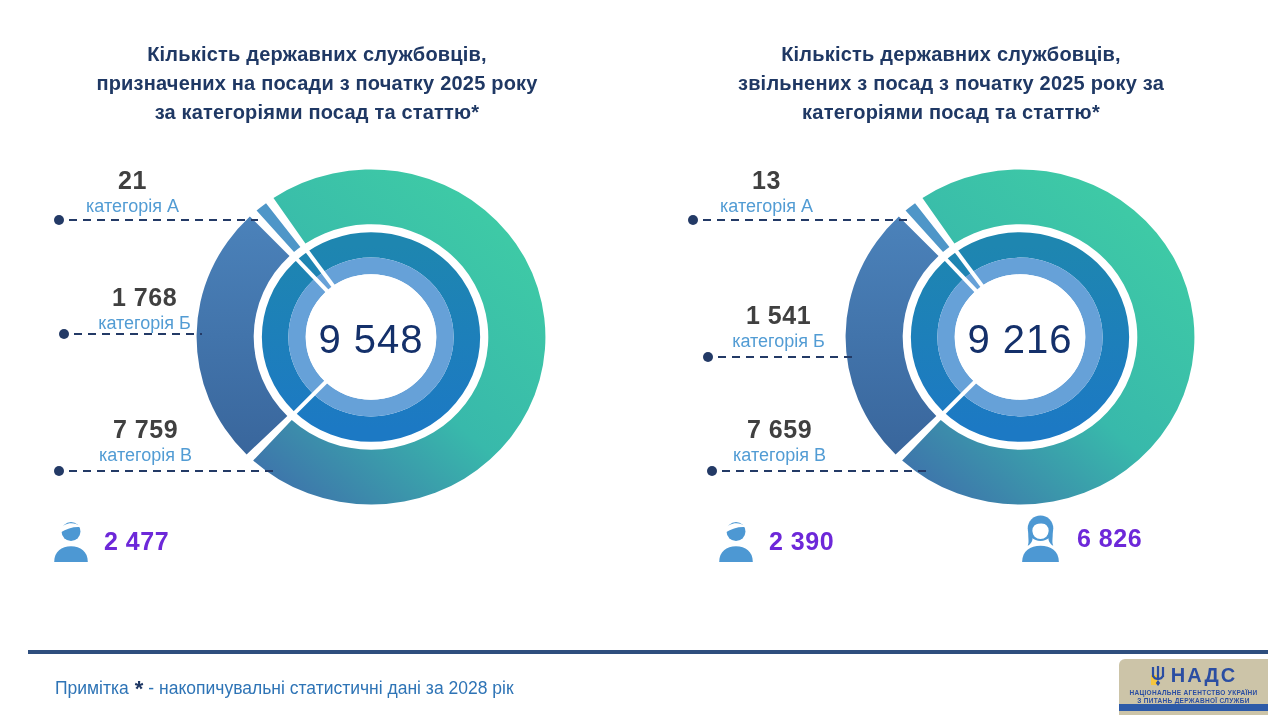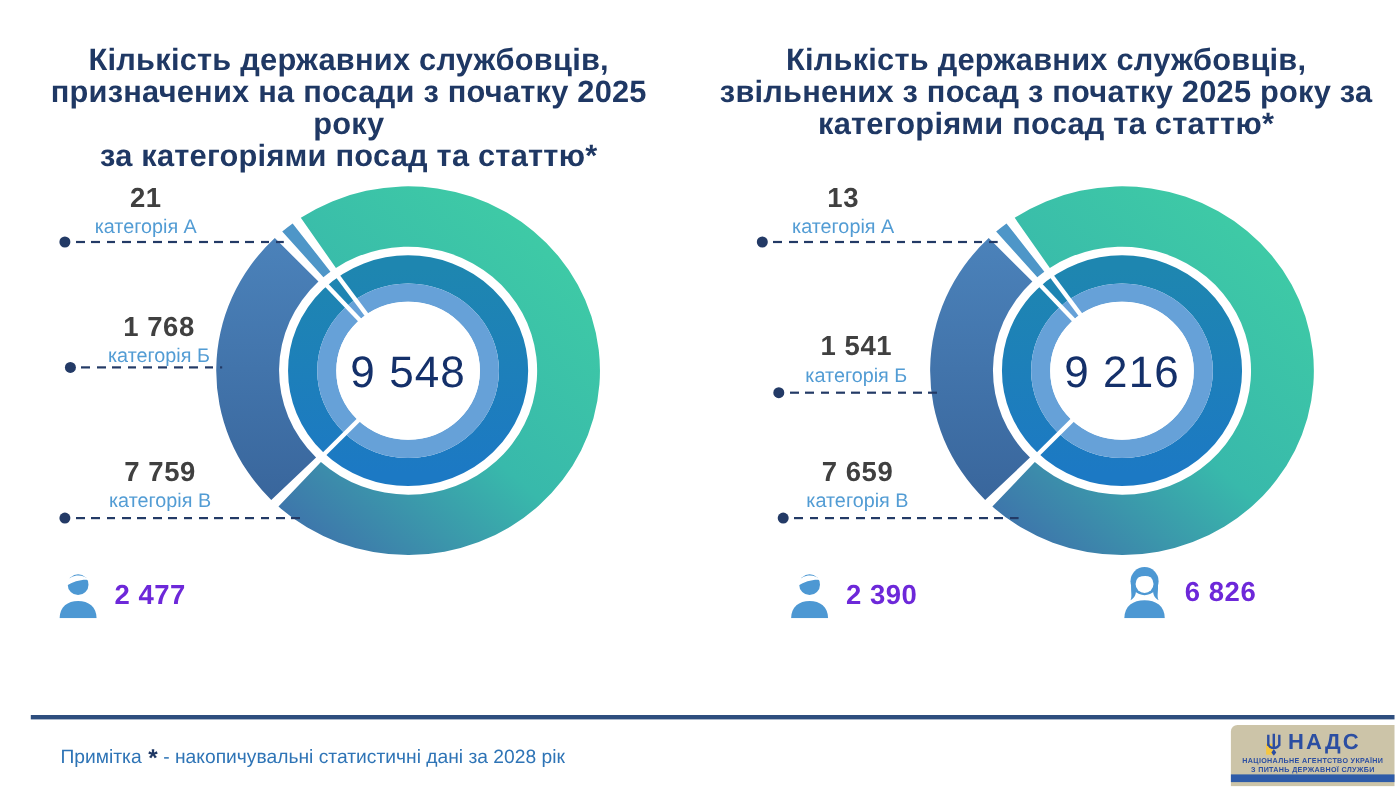--- a/index.html
+++ b/index.html
@@ -5,21 +5,21 @@
   * { margin:0; padding:0; box-sizing:border-box; }
   html,body { background:#fff; }
   body { font-family:"Liberation Sans", sans-serif; }
   .slide { position:relative; width:1268px; height:715px; background:#fff; overflow:hidden; }
 
   .chart { position:absolute; top:0; width:634px; height:650px; }
   .chart--left { left:0; }
   .chart--right { left:634px; }
 
   .title { position:absolute; top:40px; left:18px; right:18px; text-align:center;
-           font-size:28px; font-weight:bold; color:#1F3864; line-height:29px; letter-spacing:.2px; }
+           font-size:20px; font-weight:bold; color:#1F3864; line-height:29px; letter-spacing:.2px; }
 
   .donut { position:absolute; top:157px; left:191px; width:360px; height:360px; }
   .chart--right .donut { left:206px; }
 
   .total { position:absolute; top:317px; left:271px; width:200px; text-align:center;
            font-size:40px; font-weight:normal; color:#14306A; letter-spacing:1px; }
   .chart--right .total { left:286px; }
 
   .callout { position:absolute; text-align:center; }
   .co-num { font-size:25px; font-weight:bold; color:#404040; letter-spacing:.5px; }
@@ -48,21 +48,21 @@
   .chart--right .male-group { left:83px; }
   .chart--right .female-group { left:384px; }
 
   .rule { position:absolute; left:28px; right:0; top:650px; height:4px; background:#2E4E7E; }
 
   .note { position:absolute; left:55px; top:674px; font-size:17.5px; color:#2E74B6; }
   .note .star { font-size:22px; font-weight:bold; color:#1F3864; position:relative; top:2px; margin:0 5px 0 6px; }
 
   .logo { position:absolute; left:1119px; top:659px; width:149px; height:56px;
           background:#CCC4A8; border-radius:6px 0 0 0; }
-  .logo-row { display:flex; align-items:center; justify-content:center; gap:5px; margin-top:5px; }
+  .logo-row { display:flex; justify-content:center; gap:5px; margin-top:5px; }
   .logo-name { font-size:20px; font-weight:bold; color:#2B4EA2; letter-spacing:2px; }
   .logo-sub { text-align:center; font-size:6.5px; line-height:8px; color:#2B4EA2;
               letter-spacing:.3px; margin-top:2px; font-weight:bold; }
   .logo-strip { position:absolute; left:0; right:0; bottom:4px; height:7px; background:#2E5BA8; }
 </style>
 </head>
 <body>
 
 <div class="slide">
 

